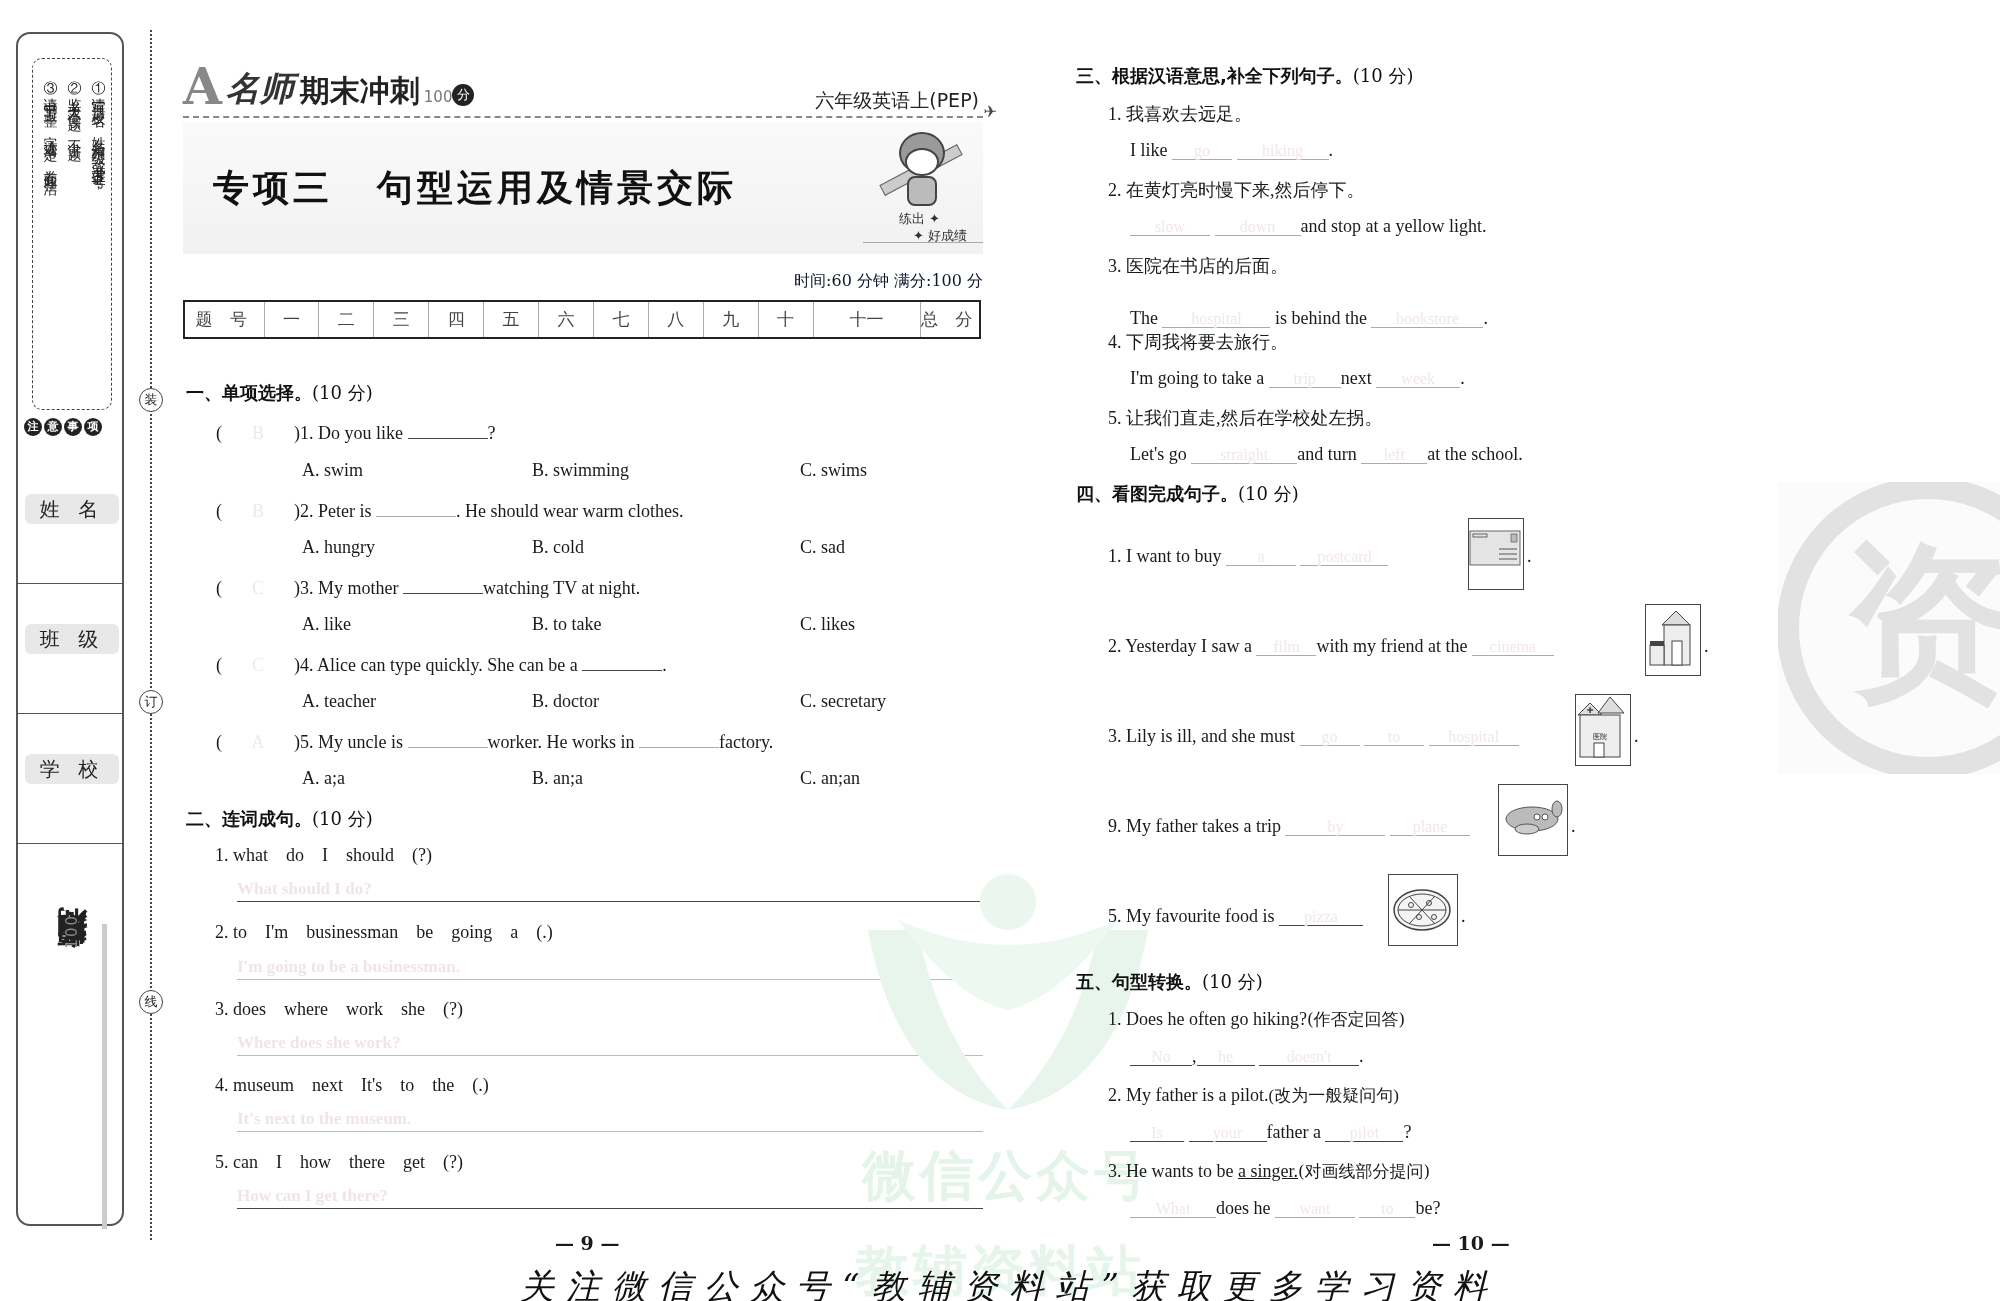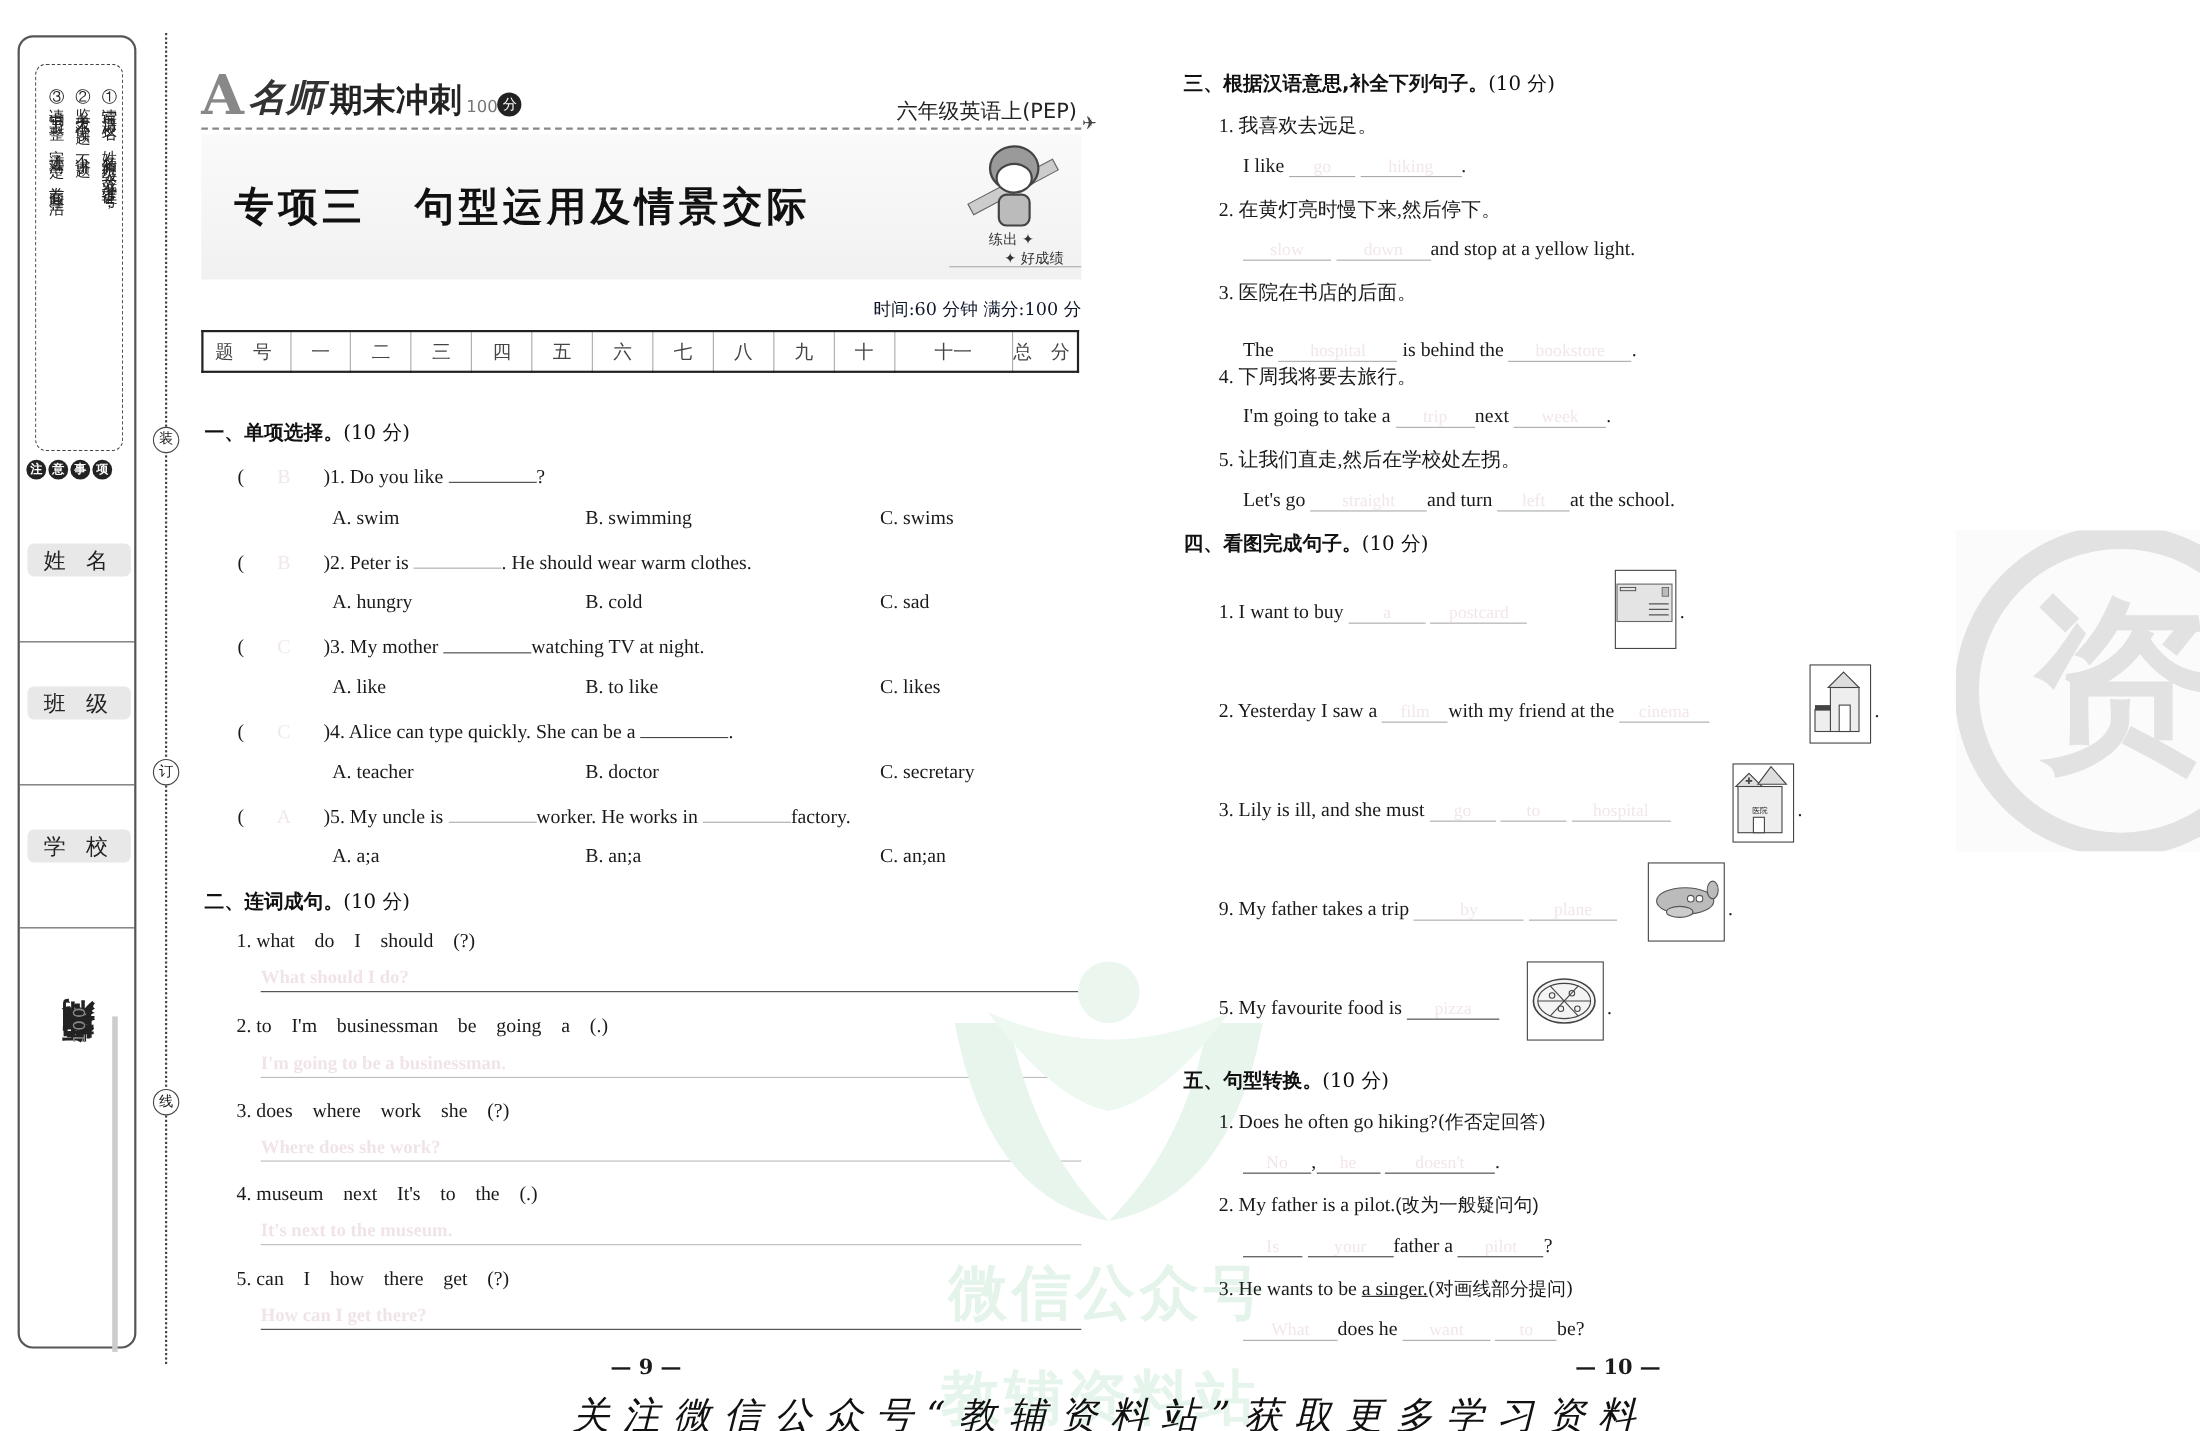--- a/index.html
+++ b/index.html
@@ -200,21 +200,21 @@
   (<span class="paren ans-faint" style="text-align:center;">B</span><span>)2. </span><span>Peter is </span><span class="blank light" style="width:80px;"></span><span>. He should wear warm clothes.</span>
 </div>
 <div class="opt" style="left:302px;top:537px;">A. hungry</div>
 <div class="opt" style="left:532px;top:537px;">B. cold</div>
 <div class="opt" style="left:800px;top:537px;">C. sad</div>
 
 <div class="q" style="left:216px;top:576px;">
   (<span class="paren ans-faint" style="text-align:center;">C</span><span>)3. </span><span>My mother </span><span class="blank" style="width:80px;"></span><span>watching TV at night.</span>
 </div>
 <div class="opt" style="left:302px;top:614px;">A. like</div>
-<div class="opt" style="left:532px;top:614px;">B. to like</div>
+<div class="opt" style="left:532px;top:614px;">B. to take</div>
 <div class="opt" style="left:800px;top:614px;">C. likes</div>
 
 <div class="q" style="left:216px;top:653px;">
   (<span class="paren ans-faint" style="text-align:center;">C</span><span>)4. </span><span>Alice can type quickly. She can be a </span><span class="blank" style="width:80px;"></span><span>.</span>
 </div>
 <div class="opt" style="left:302px;top:691px;">A. teacher</div>
 <div class="opt" style="left:532px;top:691px;">B. doctor</div>
 <div class="opt" style="left:800px;top:691px;">C. secretary</div>
 
 <div class="q" style="left:216px;top:730px;">
@@ -381,21 +381,21 @@
 </div>
 
 <div class="q" style="left:1108px;top:1008px;">
   <span>1. Does he often go hiking?</span><span style="font-family:'DejaVu Serif',serif;font-size:17px;">(作否定回答)</span>
 </div>
 <div class="q" style="left:1130px;top:1046px;">
   <span class="blank" style="width:62px;">No</span>,<span class="blank" style="width:58px;">he</span>&nbsp;<span class="blank" style="width:100px;">doesn't</span>.
 </div>
 
 <div class="q" style="left:1108px;top:1084px;">
-  <span>2. My father is a pilot.</span><span style="font-family:Liberation Sans, sans-serif;font-size:17px;">(改为一般疑问句)</span>
+  <span>2. My father is a pilot.</span><span style="font-family:Liberation Serif, serif;font-size:17px;">(改为一般疑问句)</span>
 </div>
 <div class="q" style="left:1130px;top:1122px;">
   <span class="blank" style="width:54px;">Is</span>&nbsp;<span class="blank" style="width:78px;">your</span><span>father a </span><span class="blank" style="width:78px;">pilot</span><span>?</span>
 </div>
 
 <div class="q" style="left:1108px;top:1160px;">
   <span>3. He wants to be </span><span style="text-decoration:underline;">a singer.</span><span style="font-family:'DejaVu Serif',serif;font-size:17px;">(对画线部分提问)</span>
 </div>
 <div class="q" style="left:1130px;top:1198px;">
   <span class="blank light" style="width:86px;">What</span><span>does he </span><span class="blank light" style="width:80px;">want</span>&nbsp;<span class="blank light" style="width:56px;">to</span><span>be?</span>

